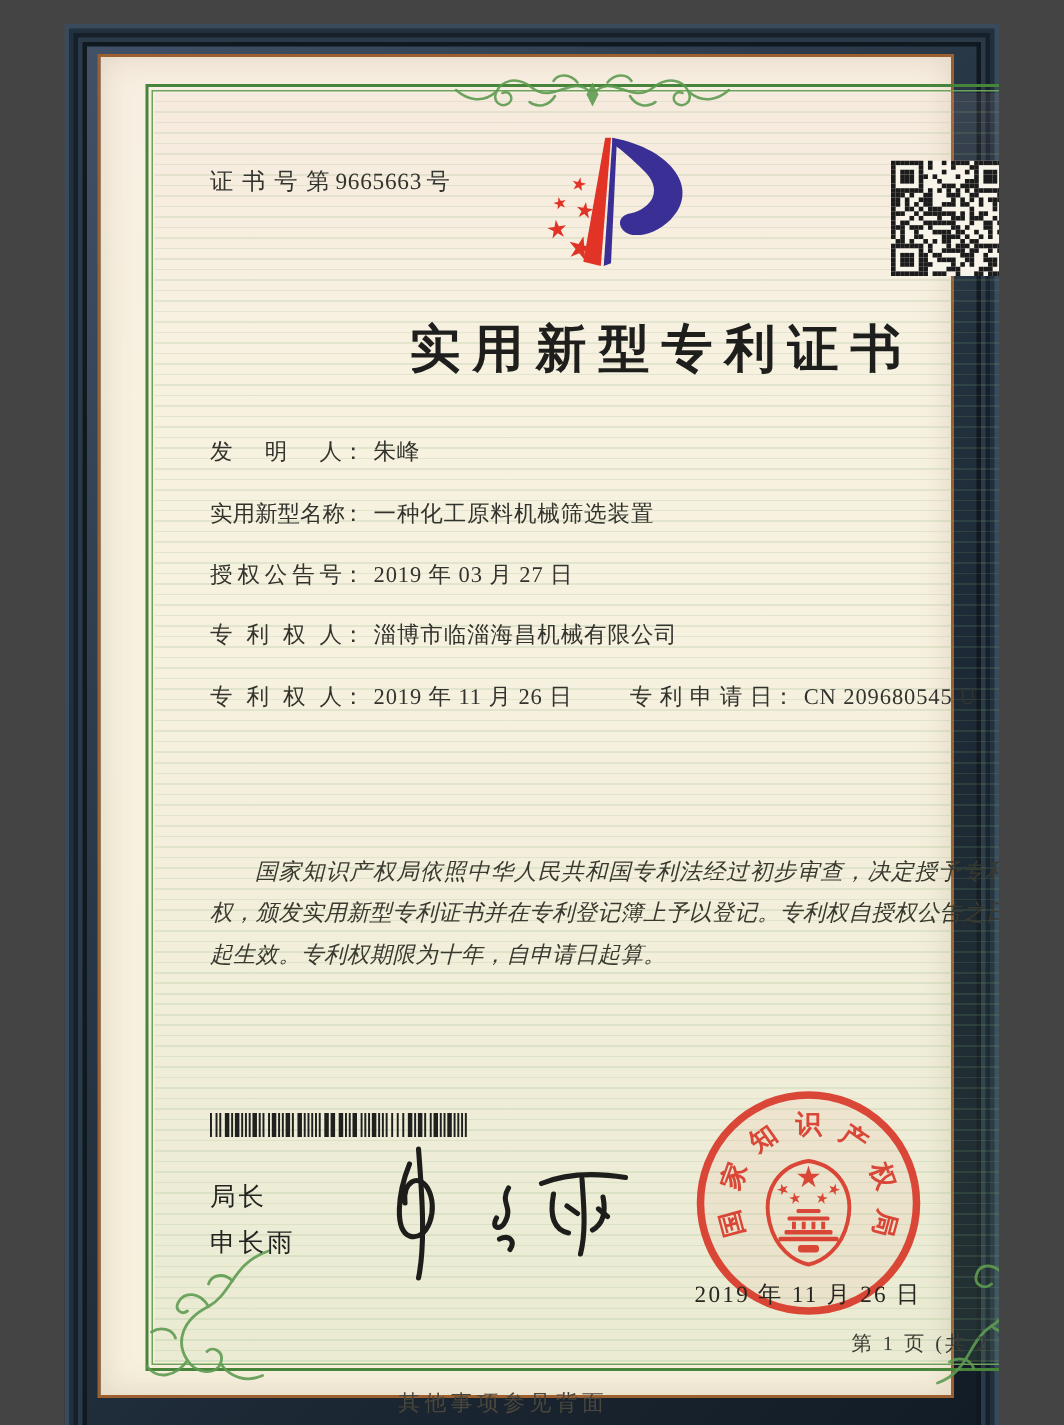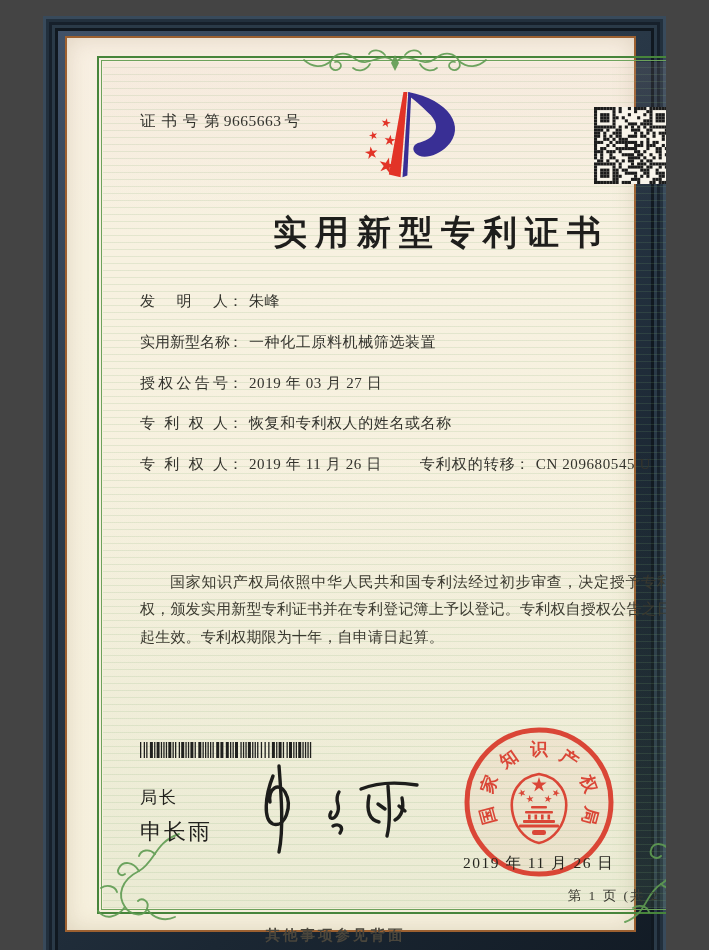--- a/index.html
+++ b/index.html
@@ -31,32 +31,32 @@
   .title{position:absolute;left:0;right:25px;top:172px;text-align:right;
     font-size:34px;font-weight:700;letter-spacing:8px;color:#1e1e1c;}
   .rows{position:absolute;left:73px;top:254px;width:545px;}
   .row{height:40.8px;font-size:15px;color:#33332d;white-space:nowrap;}
   .f-label{display:inline-block;width:88px;text-align:justify;text-align-last:justify;vertical-align:bottom;}
   .colon{display:inline-block;margin-right:6px;}
   .f-value{letter-spacing:.6px;}
   .pair2{margin-left:38px;}
   .paras{position:absolute;left:73px;top:531px;width:532px;font-size:15px;line-height:27.4px;
     color:#3a392f;text-align:justify;letter-spacing:.2px;}
-  .paras p{margin:0;text-indent:2em;}
+  .paras p{margin:0;text-indent:2em;font-style:italic;}
   
   .barcode{position:absolute;left:73px;top:704px;width:173px;height:16px;}
   .signer-role{position:absolute;left:73px;top:748px;font-size:17px;letter-spacing:2px;color:#23231f;}
-  .signer-name{position:absolute;left:73px;top:779px;font-size:22px;letter-spacing:2px;color:#23231f;}
+  .signer-name{position:absolute;left:73px;top:779px;font-size:17px;letter-spacing:2px;color:#23231f;}
   .signature{position:absolute;left:176px;top:724px;width:200px;height:95px;}
   .seal{position:absolute;left:392px;top:684px;width:160px;height:160px;opacity:.93;}
   .seal-date{position:absolute;left:396px;top:815px;font-size:15.5px;letter-spacing:1.5px;color:#262620;z-index:3;}
   .pageinfo{position:absolute;left:30px;width:590px;top:849px;text-align:right;
     font-size:13.5px;letter-spacing:2px;color:#3b3b33;}
   .backnote{position:absolute;left:0;right:30px;top:888px;text-align:center;
-    font-size:14.5px;letter-spacing:3px;color:#4a463c;font-weight:bold;}
+    font-size:14.5px;letter-spacing:3px;color:#4a463c;}
   
   .flourish-top{position:absolute;left:233px;top:3px;width:190px;height:38px;}
   .flourish-bl{position:absolute;left:22px;top:790px;width:95px;height:100px;}
   .flourish-br{position:absolute;left:554px;top:800px;width:75px;height:88px;}
   .logo{position:absolute;left:278px;top:50px;width:148px;height:102px;}
   .qr{position:absolute;left:527px;top:69px;width:77px;height:77px;}
   svg{display:block;}
 </style>
 </head>
 <body>
@@ -459,24 +459,24 @@
         <div class="row">
           <span class="f-label">发明人</span><span class="colon">：</span><span class="f-value">朱峰</span>
         </div>
         <div class="row">
           <span class="f-label">实用新型名称</span><span class="colon">：</span><span class="f-value">一种化工原料机械筛选装置</span>
         </div>
         <div class="row">
           <span class="f-label">授权公告号</span><span class="colon">：</span><span class="f-value">2019 年 03 月 27 日</span>
         </div>
         <div class="row">
-          <span class="f-label">专利权人</span><span class="colon">：</span><span class="f-value">恢复和专利权人的姓名或名称</span>
+          <span class="f-label">专利权人</span><span class="colon">：</span><span class="f-value">淄博市临淄海昌机械有限公司</span>
         </div>
         <div class="row">
-          <span class="f-label">专利权人</span><span class="colon">：</span><span class="f-value">2019 年 11 月 26 日</span><span class="pair2"><span class="f-label" style="width:95px">专利权的转移</span><span class="colon">：</span><span class="f-value">CN 209680545 U</span></span>
+          <span class="f-label">专利权人</span><span class="colon">：</span><span class="f-value">2019 年 11 月 26 日</span><span class="pair2"><span class="f-label" style="width:95px">专利申请日</span><span class="colon">：</span><span class="f-value">CN 209680545 U</span></span>
         </div>
       </div>
 
       <div class="paras">
         <p>国家知识产权局依照中华人民共和国专利法经过初步审查，决定授予专利权，颁发实用新型专利证书并在专利登记簿上予以登记。专利权自授权公告之日起生效。专利权期限为十年，自申请日起算。</p>
       </div>
 
       <svg class="barcode" id="barcode" viewBox="0 0 173 16" preserveAspectRatio="none">
           <rect x="0.0" y="0" width="1.3" height="16" fill="#20201e"></rect>
           <rect x="3.7" y="0" width="1.3" height="16" fill="#20201e"></rect>

